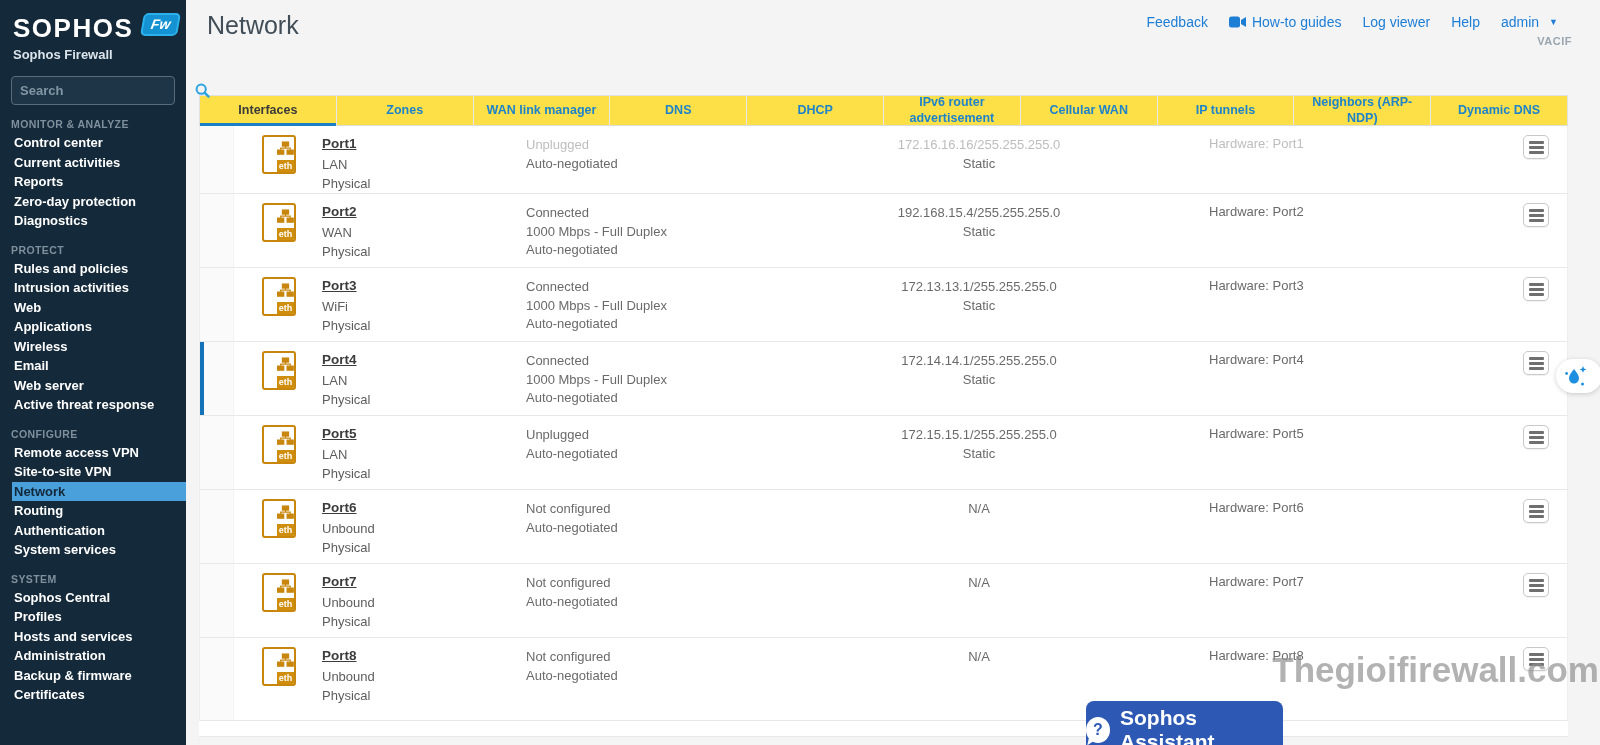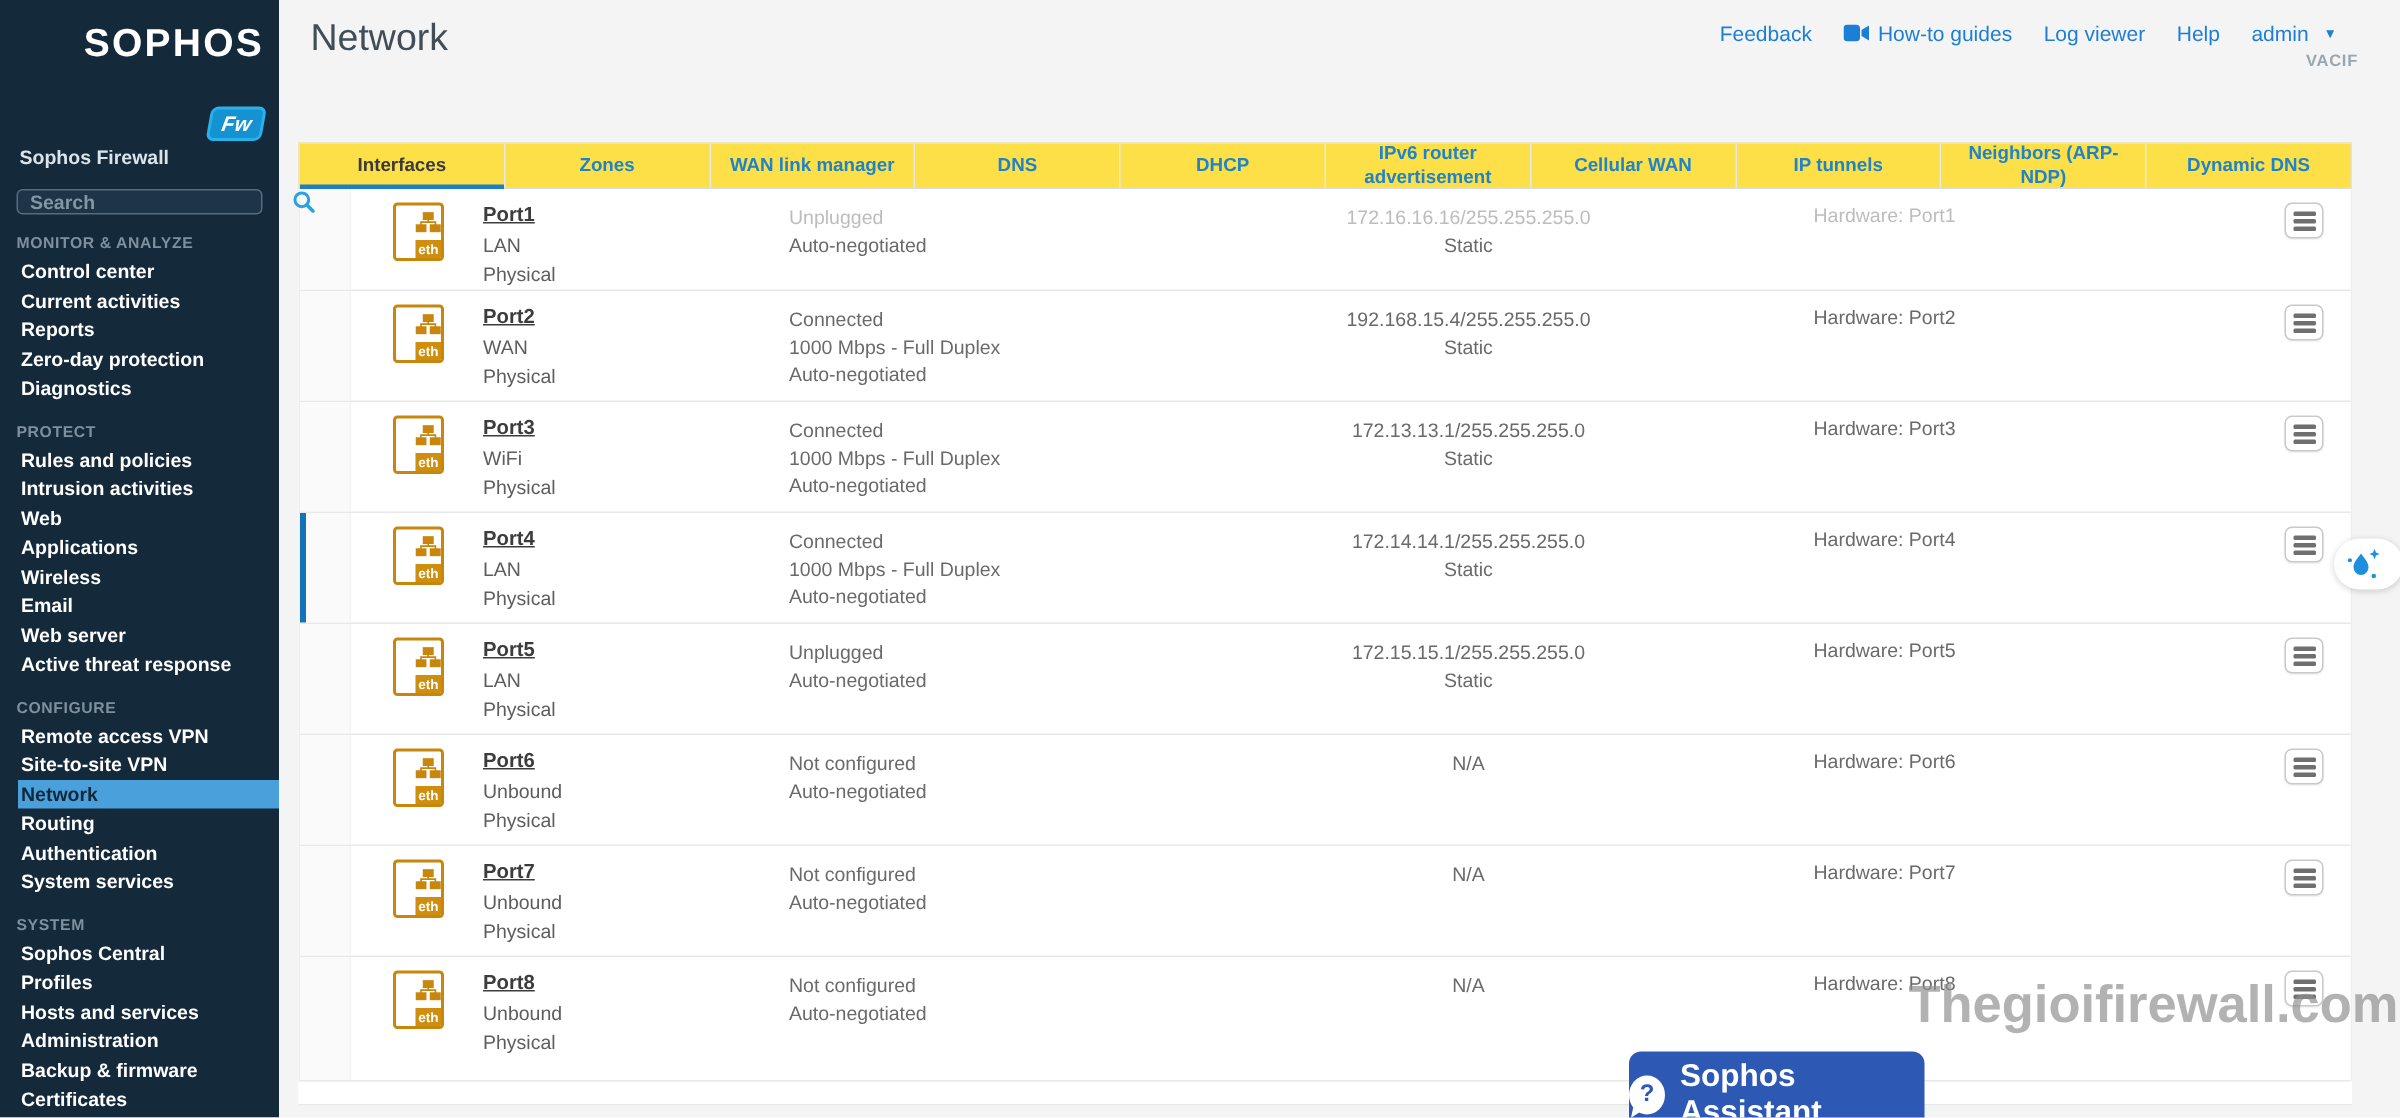--- a/index.html
+++ b/index.html
@@ -1,25 +1,25 @@
 <!DOCTYPE html>
 <html><head>
 <meta charset="utf-8">
 <style>
   * { margin:0; padding:0; box-sizing:border-box; }
   html,body { width:1600px; height:745px; overflow:hidden; }
   body { font-family:"Liberation Sans", sans-serif; background:#f4f4f4; position:relative; }
 
   
   .sidebar { position:absolute; left:0; top:0; width:186px; height:745px; background:#14293a; z-index:10; }
-  .logo-row { display:flex; align-items:flex-end; gap:27px; padding:13px 10px 1px 13px;flex-direction:column; }
+  .logo-row { display:flex; align-items:flex-start; gap:9px; padding:13px 10px 1px 13px; }
   .logo-text { color:#fff; font-size:26px; font-weight:bold; letter-spacing:1.5px; }
   .logo-badge { transform:skewX(-10deg); background:#1492d2; border:2px solid #2ab1ec; border-radius:5px; padding:1px 7px 2px; color:#fff; font-weight:bold; font-style:italic; font-size:14px; }
   .logo-subtitle { color:#dbe4eb; font-size:13px; font-weight:bold; padding:2px 13px 8px; }
-  .search-box { margin:6px 11px 4px; display:flex; align-items:center; background:#1d3547; border:1px solid #5a6c7a; border-radius:4px; height:17px; padding:0 8px; }
+  .search-box { margin:6px 11px 4px; display:flex; align-items:center; background:#1d3547; border:1px solid #5a6c7a; border-radius:4px; height:29px; padding:0 8px; }
   .search-box input { flex:1; background:transparent; border:none; outline:none; color:#cfd8de; font-size:13px; font-weight:bold; }
   .search-box input::placeholder { color:#8296a4; }
   .side-section { margin-top:13px; }
   .side-section-label { color:#7e909e; font-size:10.5px; font-weight:bold; letter-spacing:.4px; padding:0 8px 3px 11px; }
   .side-item { color:#fff; font-size:13px; font-weight:bold; padding:1px 4px 1px 14px; line-height:17.5px; cursor:pointer; }
   .side-item.selected { background:#4aa0da; color:#12273a; margin-left:12px; padding-left:2px; }
 
   
   .main { position:absolute; left:186px; top:0; right:0; height:745px; }
   .page-title { position:absolute; left:21px; top:11px; font-size:25px; color:#414d57; }

